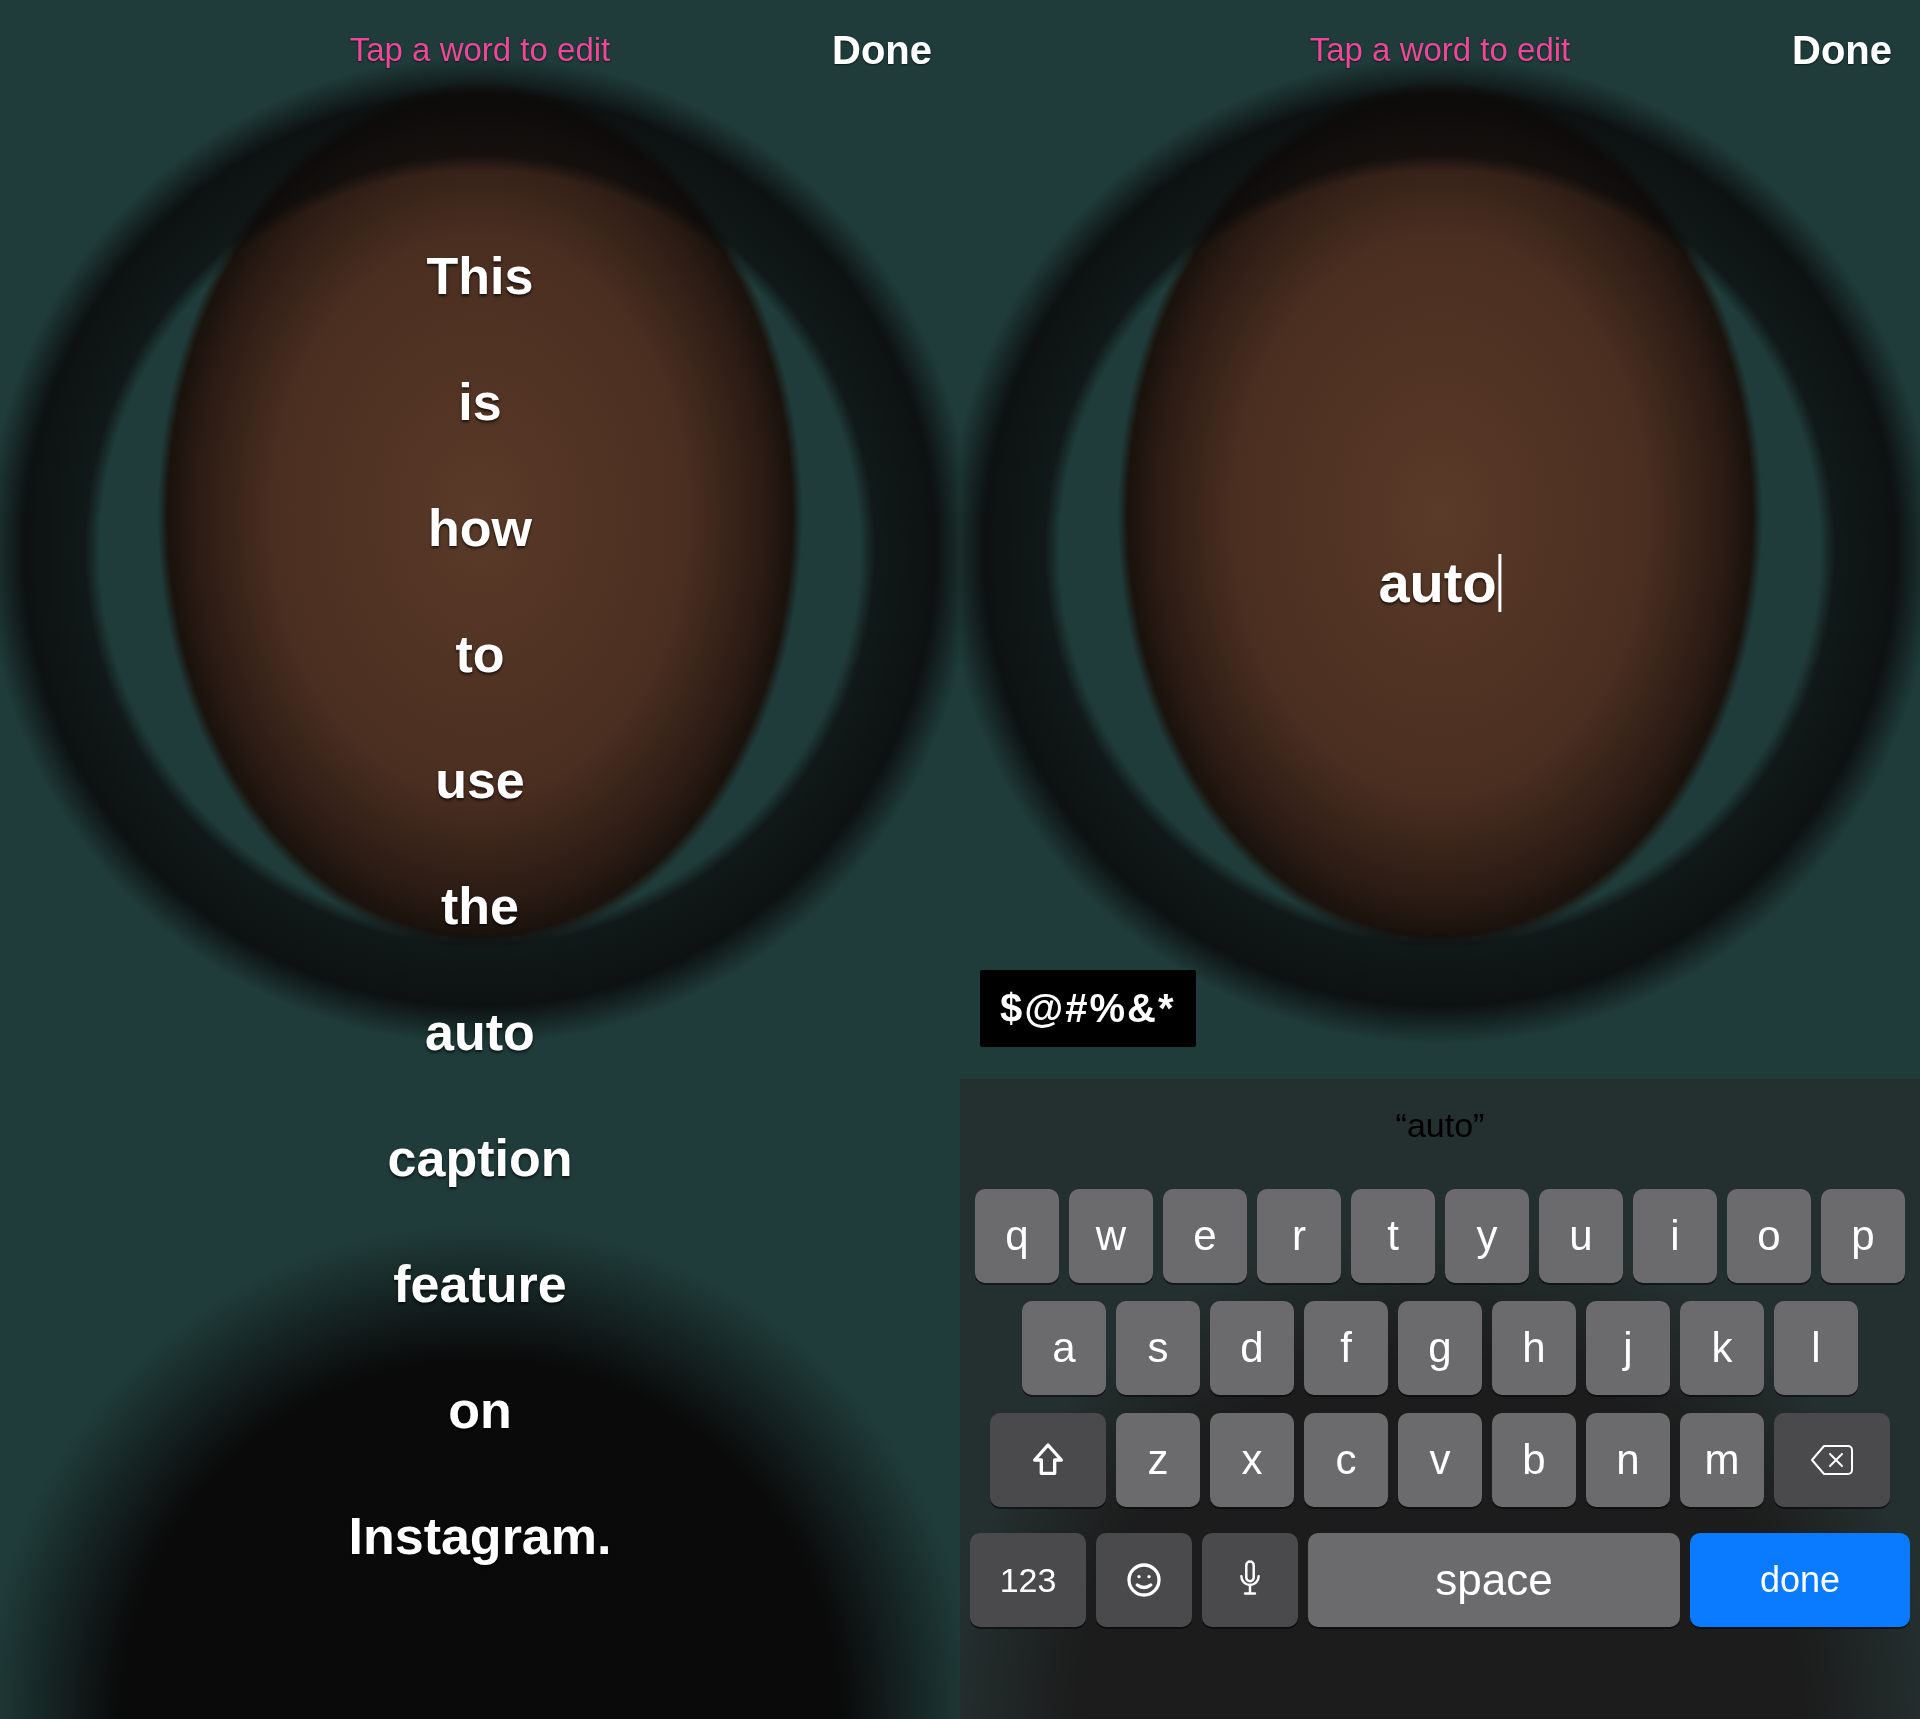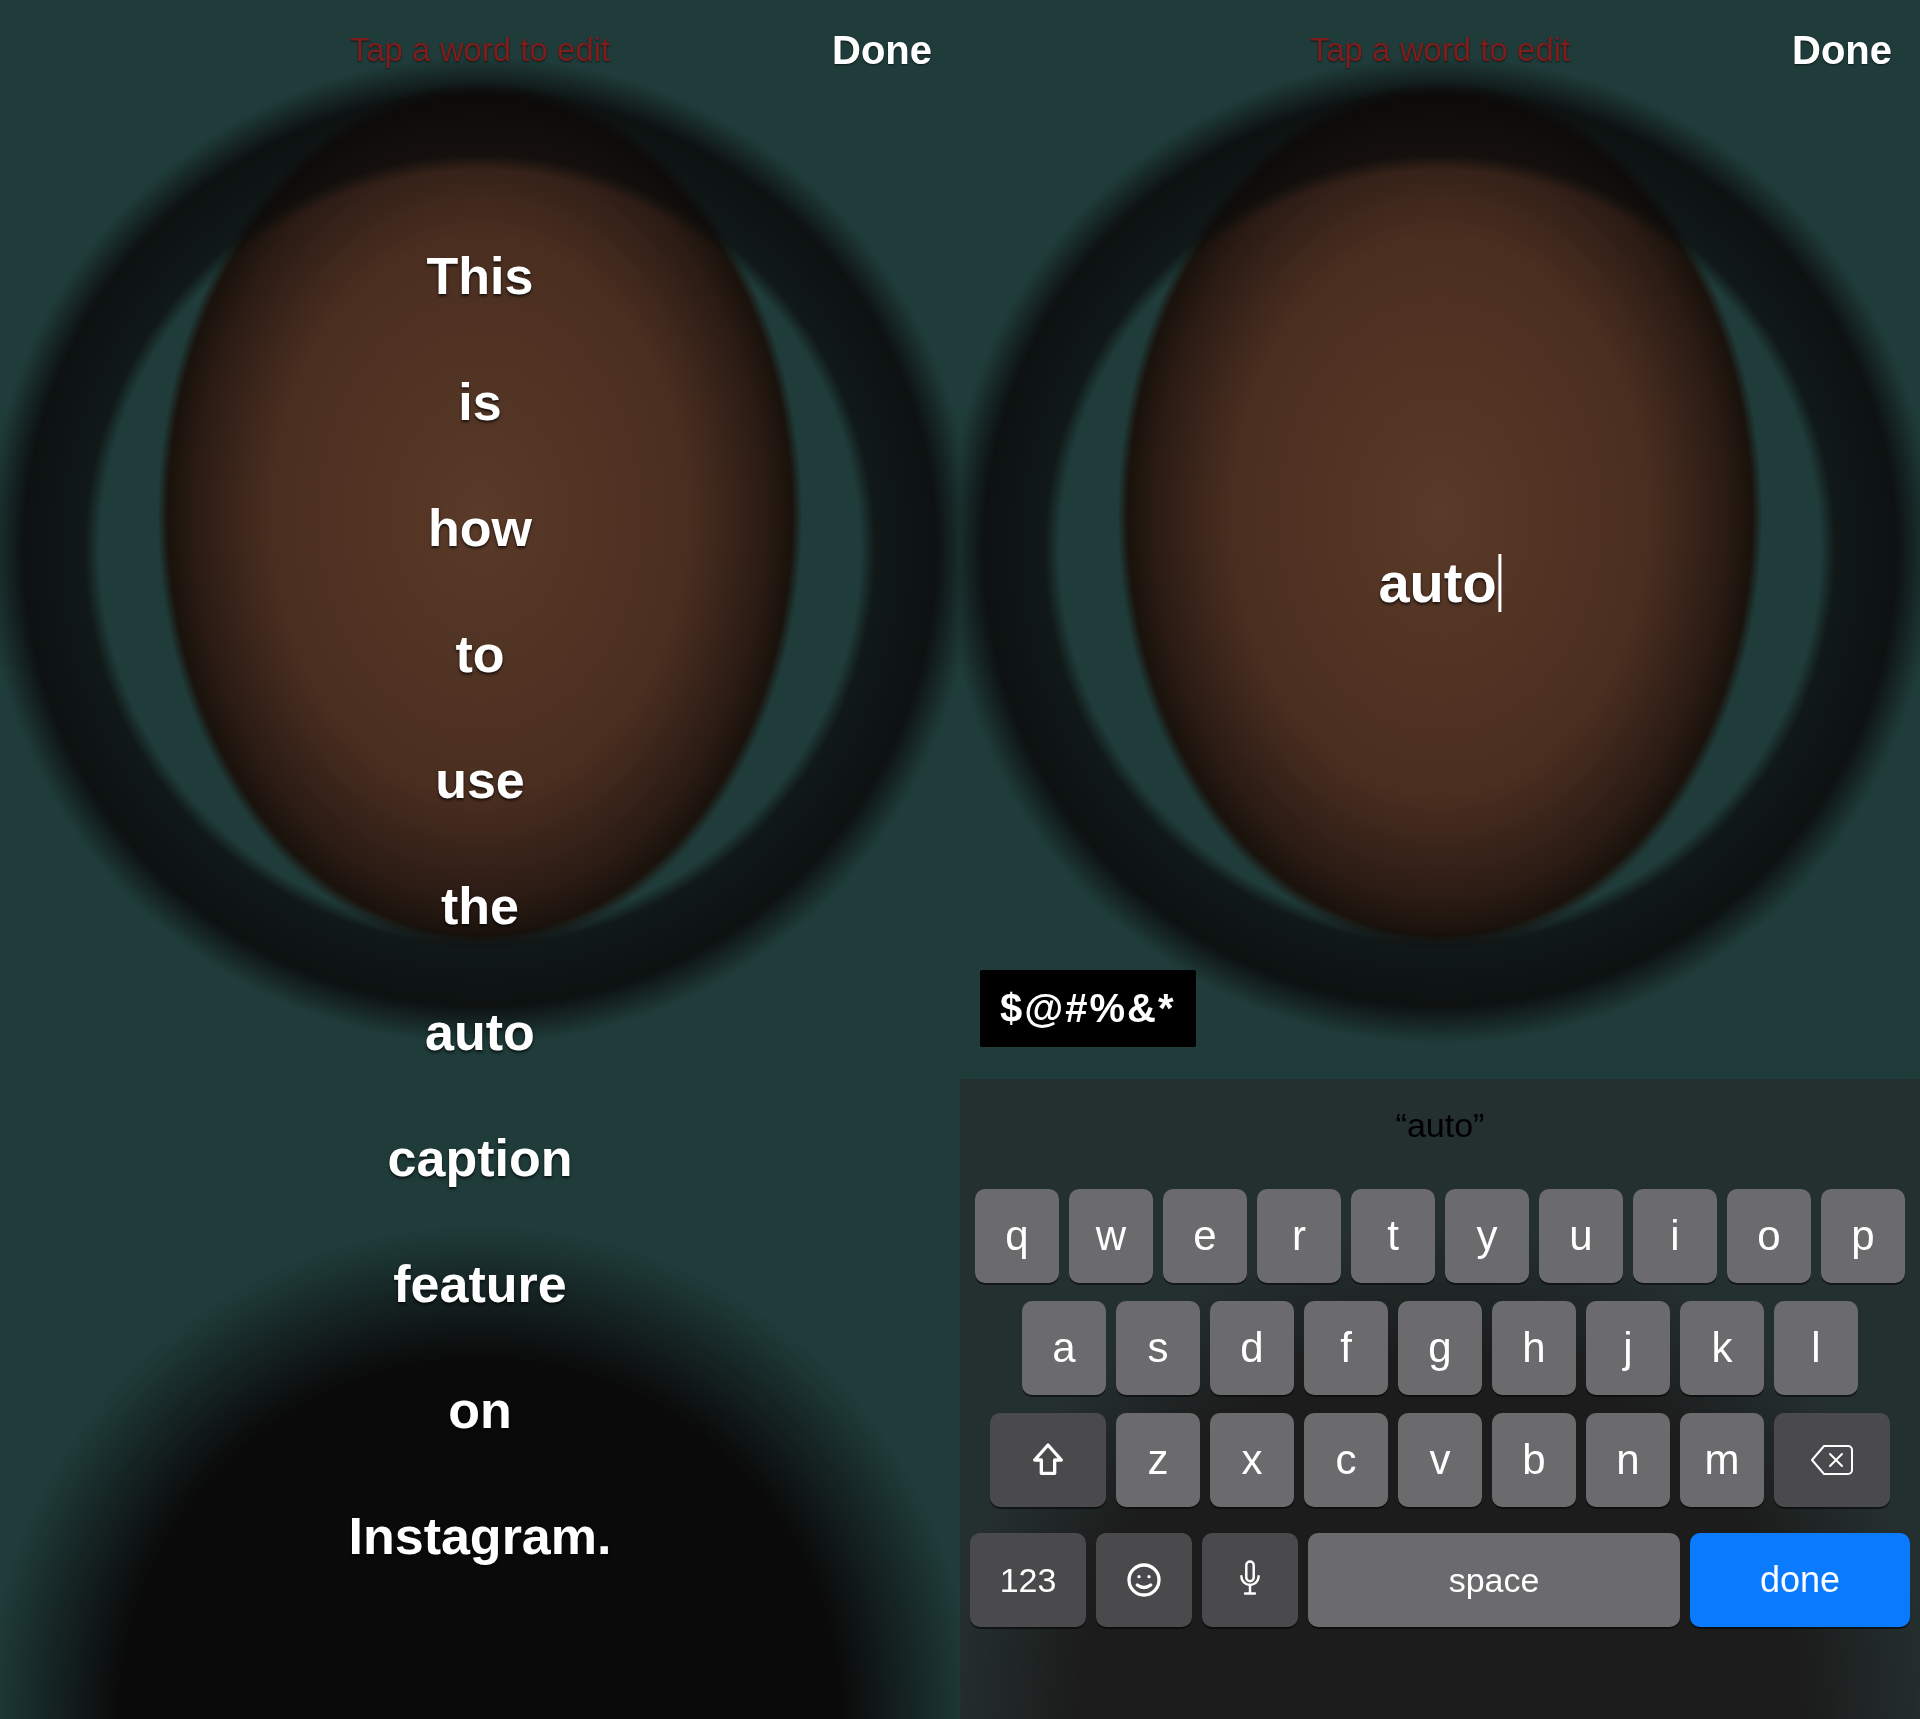--- a/index.html
+++ b/index.html
@@ -19,21 +19,21 @@
     content: ""; position: absolute; inset: 0;
     background:
       radial-gradient(ellipse 760px 760px at 50% 32%, rgba(0,0,0,0) 50%, rgba(10,10,10,0.7) 52%, rgba(10,10,10,0.85) 60%, transparent 65%);
   }
 
   .header {
     position: absolute; top: 0; left: 0; right: 0; height: 100px;
     display: flex; align-items: center; justify-content: center;
   }
   .tap-hint {
-    color: #7f1d1d; font-size: 33px; font-weight: 500;
+    color: #ec4899; font-size: 33px; font-weight: 500;
     text-shadow: 0 1px 2px rgba(0,0,0,0.6);
   }
   .done-btn {
     position: absolute; right: 28px; top: 0; height: 100px;
     display: flex; align-items: center;
     color: #fff; font-size: 40px; font-weight: 600;
     text-shadow: 0 1px 2px rgba(0,0,0,0.6);
     cursor: pointer;
   }
 
@@ -85,21 +85,21 @@
 
   .krow { display: flex; justify-content: center; gap: 10px; padding: 0 10px; margin-top: 18px; }
   .key {
     background: #6b6b6d; color: #fff; border-radius: 10px;
     width: 84px; height: 94px; display: flex; align-items: center; justify-content: center;
     font-size: 42px; font-weight: 400;
     box-shadow: 0 2px 0 rgba(0,0,0,0.5); cursor: pointer;
   }
   .krow.row2 { padding: 0 56px; }
   .key.fn { background: #4a4a4c; width: 116px; font-size: 34px; }
-  .key.space { flex: 1; background: #6b6b6d; font-size: 34px; }
+  .key.space { flex: 1; background: #6b6b6d; font-size: 44px; }
   .krow.row4 .key.done-key { background: #0a7bff; width: 220px; font-size: 36px; }
   .krow.row4 .key.num { width: 116px; background: #4a4a4c; font-size: 34px; }
   .krow.row4 .key.emoji, .krow.row4 .key.mic { width: 96px; background: #4a4a4c; }
   .krow.row4 { gap: 10px; padding: 8px 10px; margin-top: 18px; }
 
   .shift-icon, .del-icon, .mic-icon, .emoji-icon { display: flex; align-items: center; justify-content: center; }
   svg { display: block; }
 </style>
 </head>
 <body>

